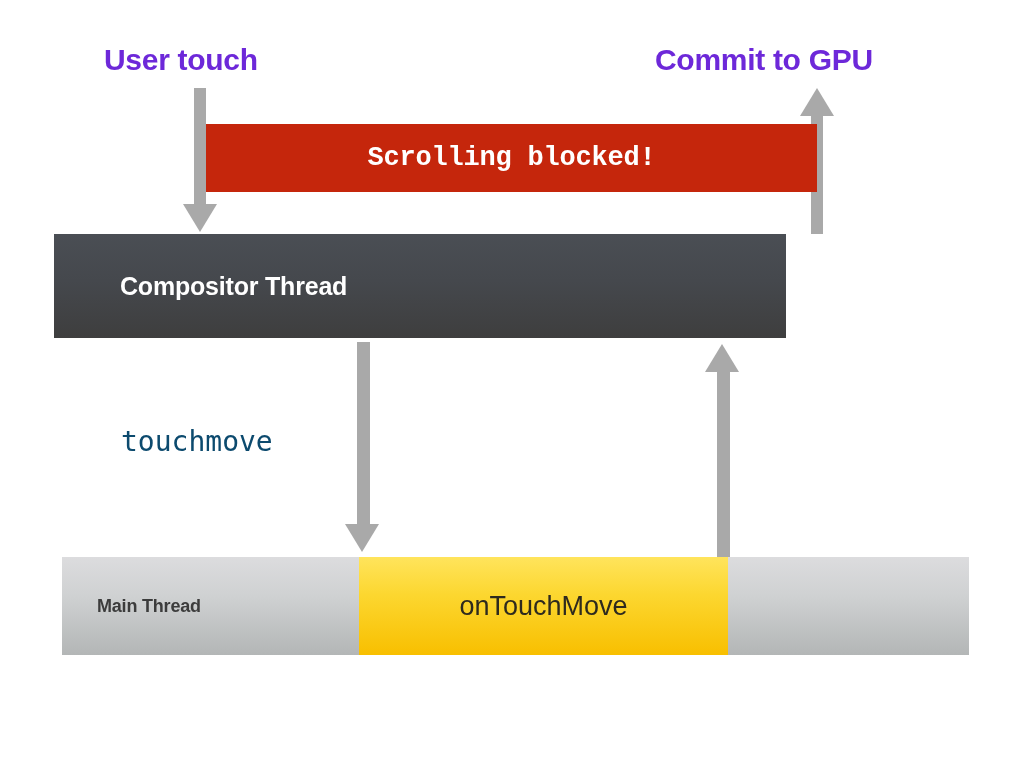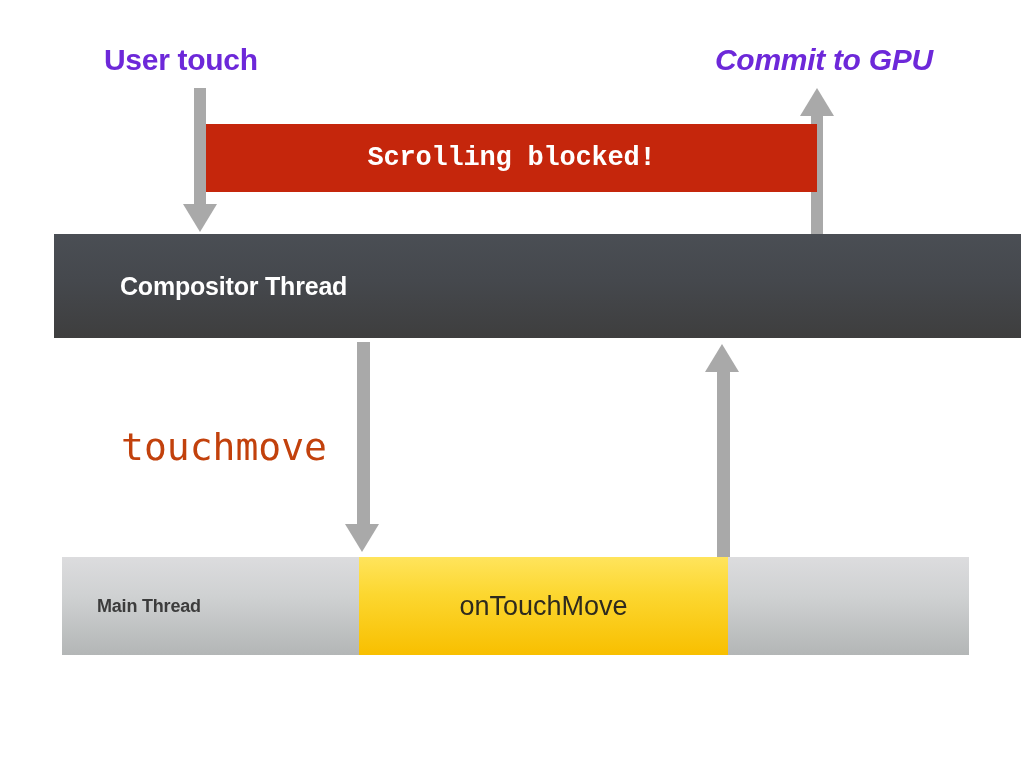--- a/index.html
+++ b/index.html
@@ -22,21 +22,21 @@
   .toplabel {
     position: absolute;
     font-family: "Liberation Sans", sans-serif;
     font-weight: bold;
     font-size: 30px;
     color: #6d28d9;
     white-space: nowrap;
     letter-spacing: -0.3px;
   }
   #label-user-touch { left: 104px; top: 43px; }
-  #label-commit-gpu { left: 715px; top: 43px; font-style: italic; }
+  #label-commit-gpu { left: 655px; top: 43px; }
 
   
   .arrow-shaft {
     position: absolute;
     background: #a9a9a9;
   }
   .arrow-head {
     position: absolute;
     width: 0;
     height: 0;
@@ -86,43 +86,43 @@
     font-size: 27px;
     color: #ffffff;
     letter-spacing: -0.2px;
   }
 
   
   #bar-compositor {
     position: absolute;
     left: 54px;
     top: 234px;
-    width: 967px;
+    width: 732px;
     height: 104px;
     background: linear-gradient(to bottom, #4a4e54 0%, #45484d 45%, #3e3e3e 100%);
     display: flex;
     align-items: center;
   }
   #bar-compositor-label {
     font-family: "Liberation Sans", sans-serif;
     font-weight: bold;
     font-size: 25px;
     color: #ffffff;
     margin-left: 66px;
     letter-spacing: -0.2px;
   }
 
   
   #caption-touchmove {
     position: absolute;
     left: 121px;
     top: 425px;
     font-family: "DejaVu Sans Mono", monospace;
-    font-size: 38px;
-    color: #c2410c;
+    font-size: 28px;
+    color: #0c4a6e;
     white-space: nowrap;
   }
 
   
   #bar-main {
     position: absolute;
     left: 62px;
     top: 557px;
     width: 907px;
     height: 98px;

